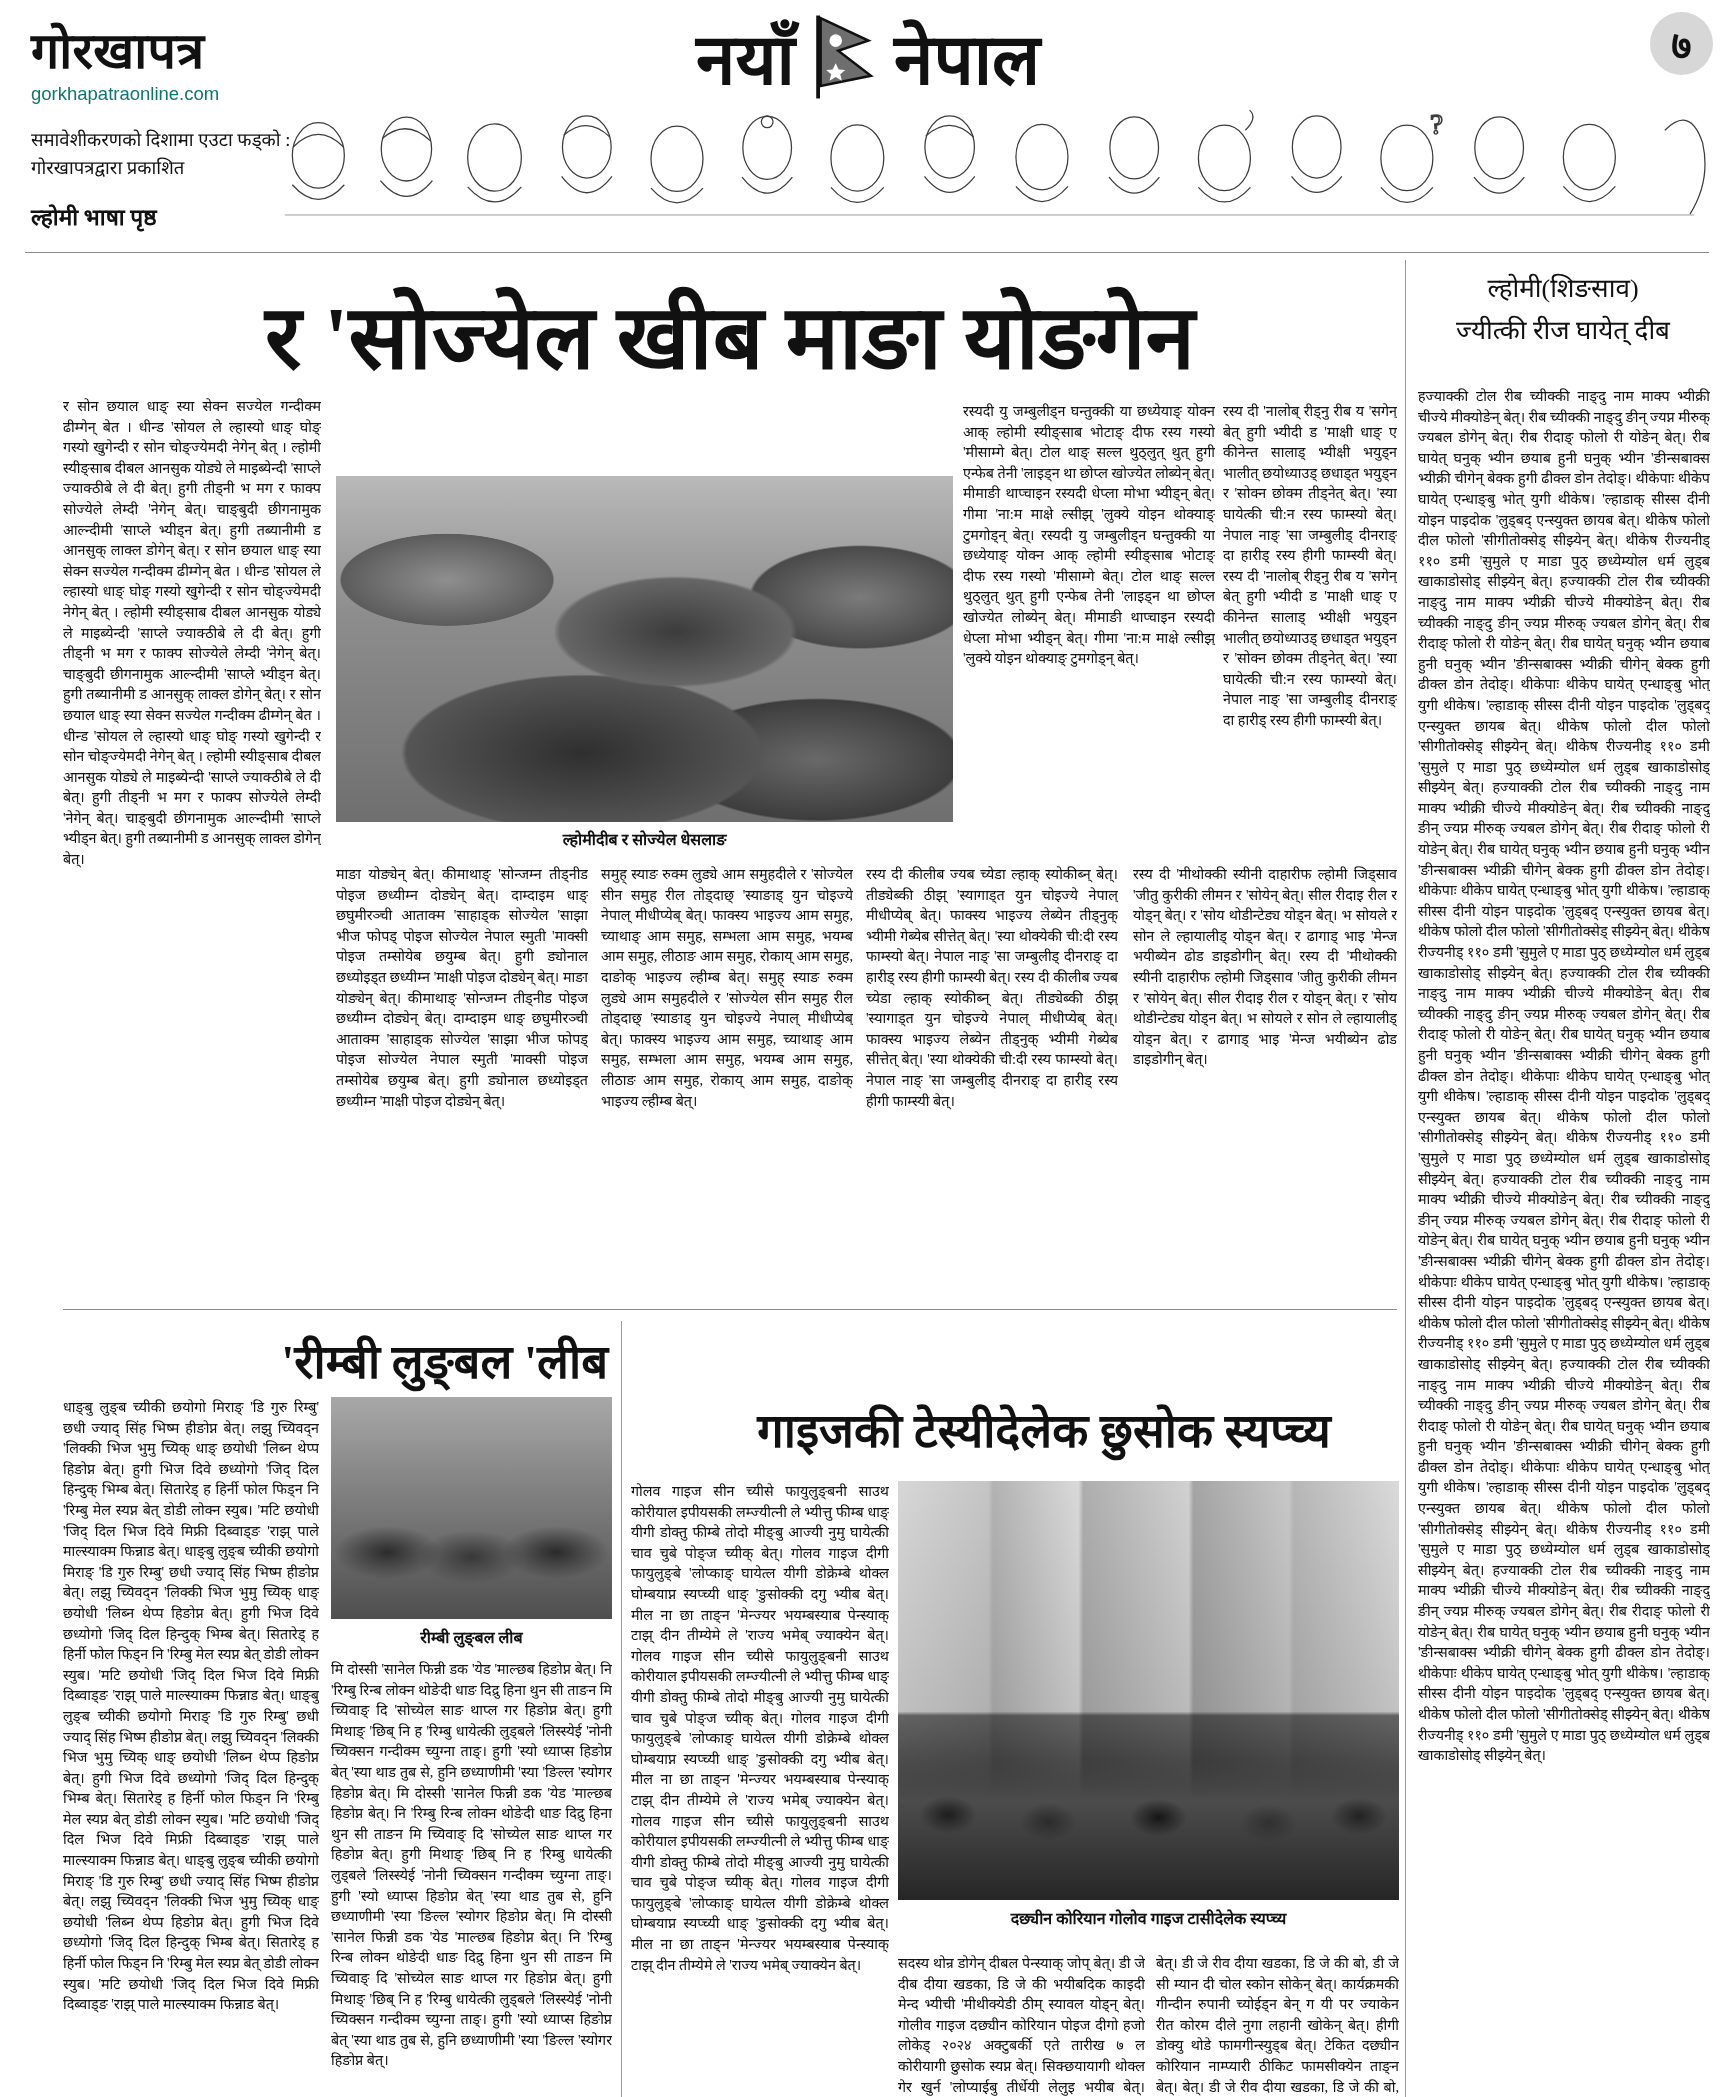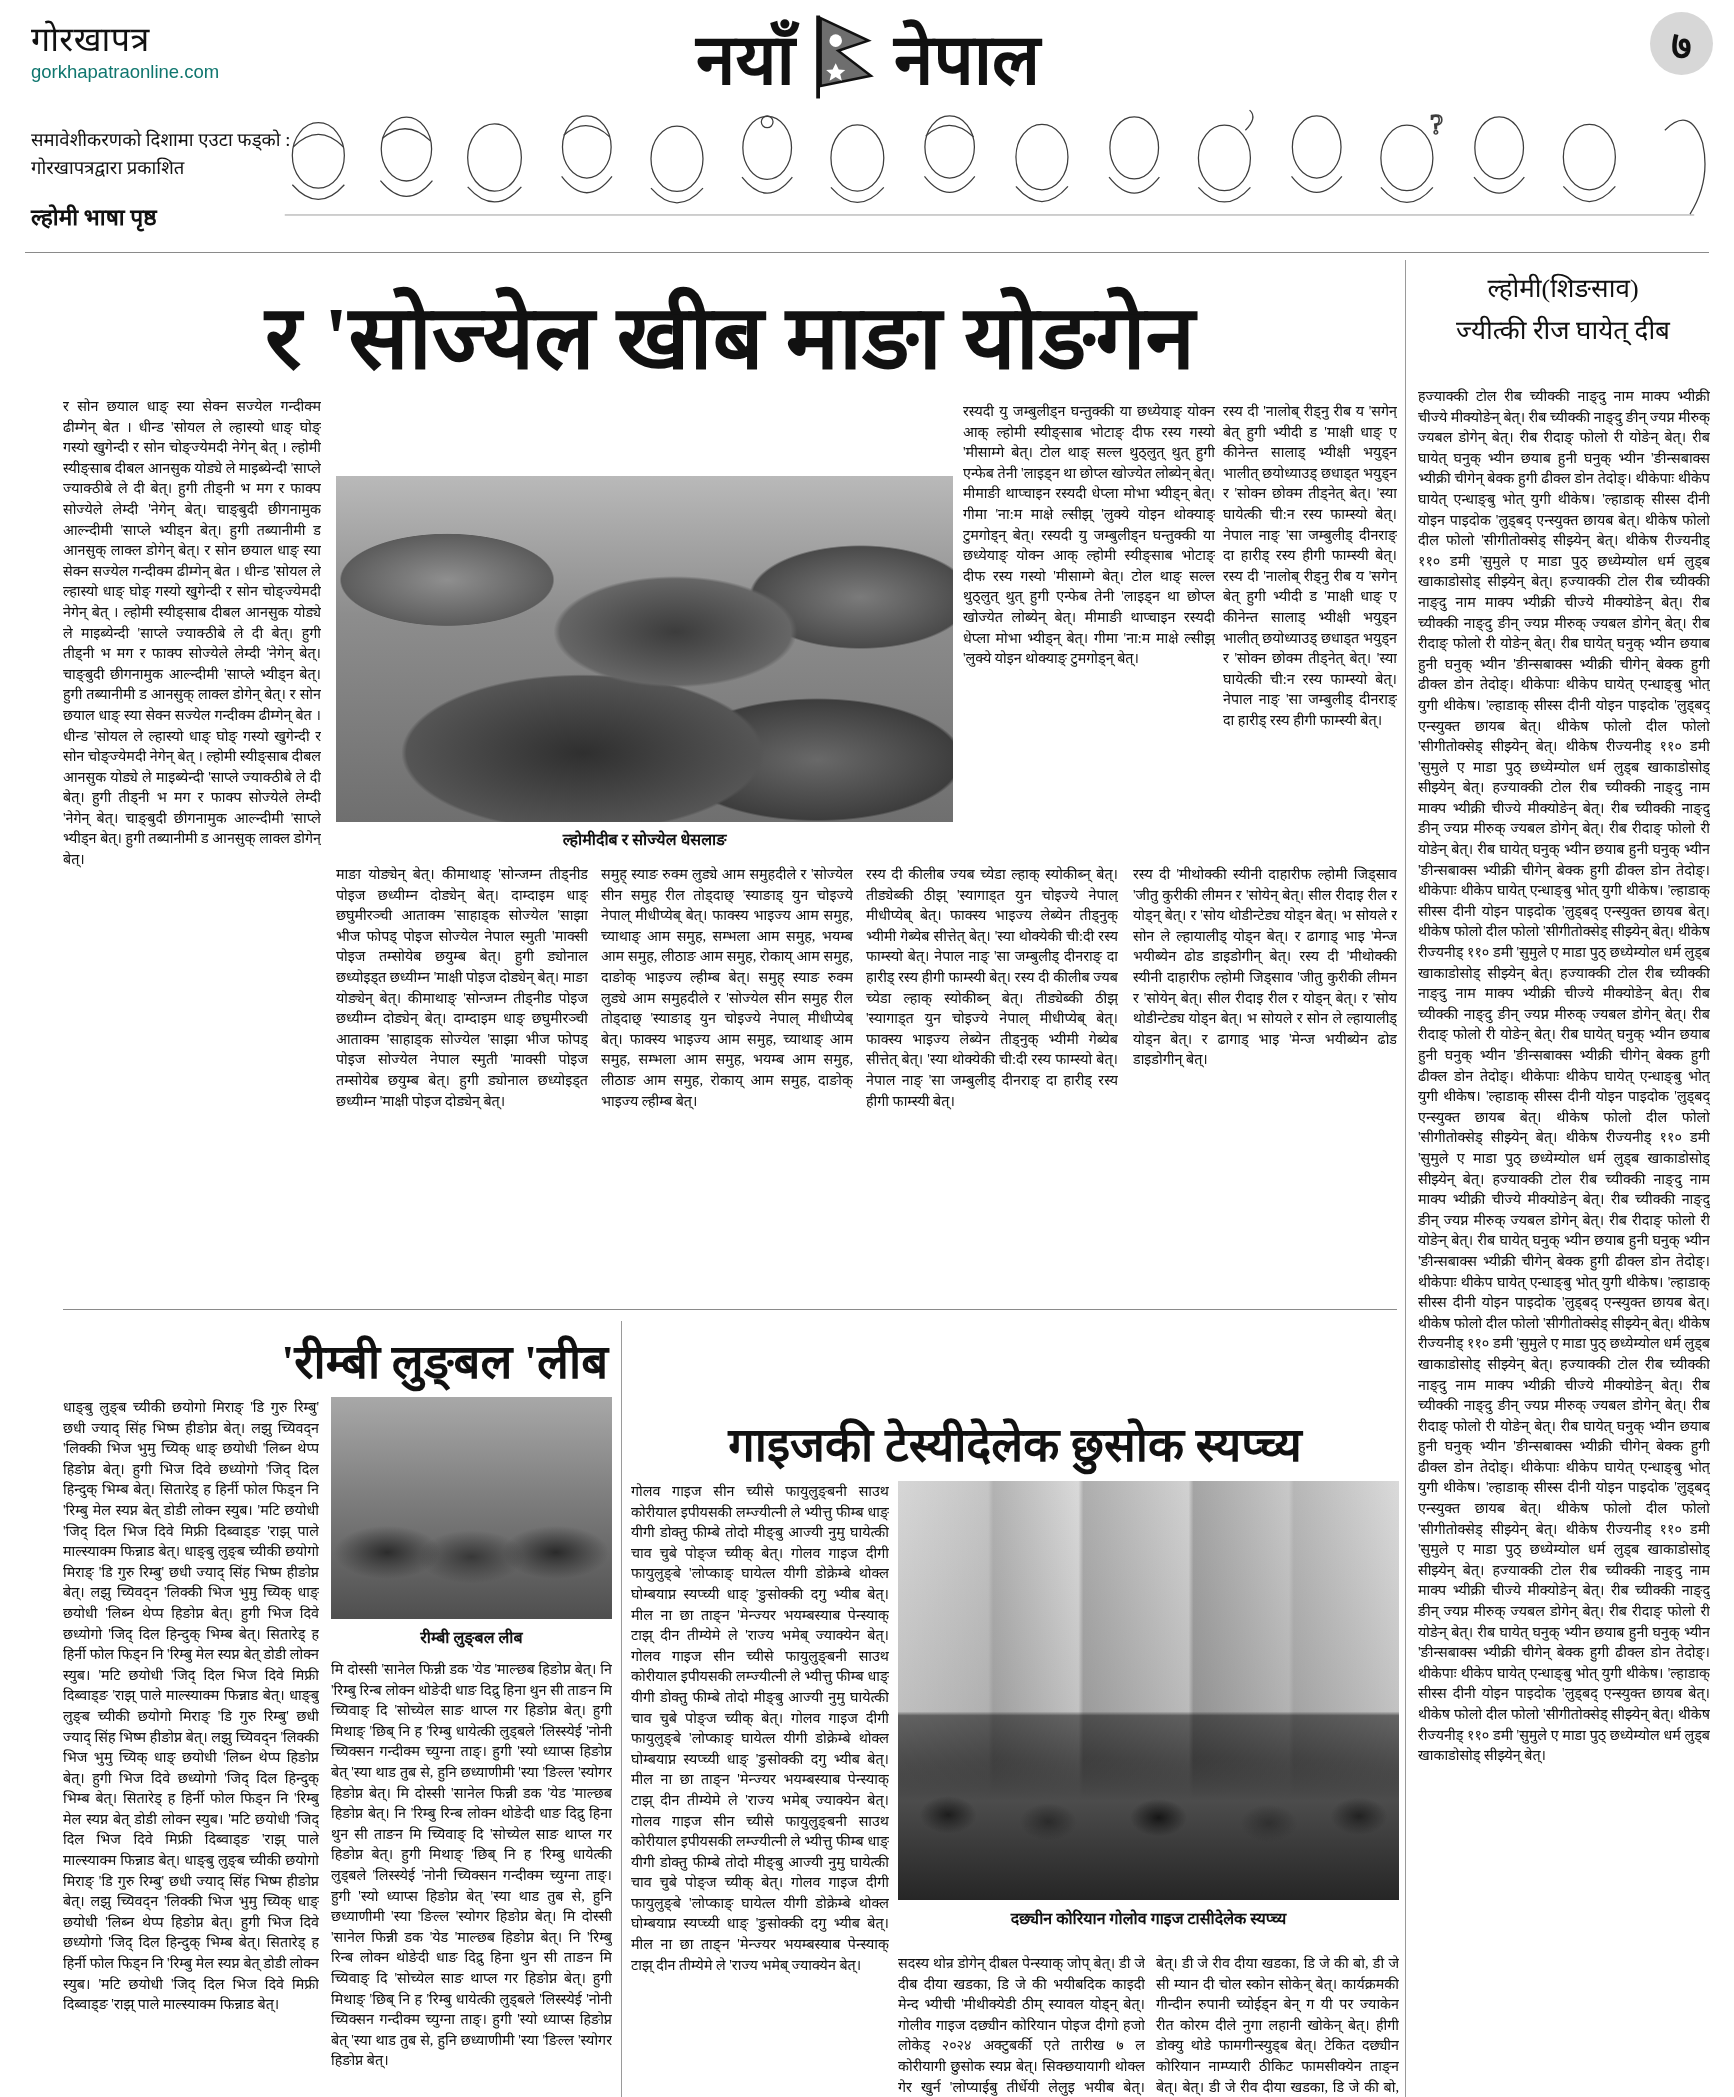--- a/index.html
+++ b/index.html
@@ -1,21 +1,21 @@
 <!DOCTYPE html>
 <html style="font-size:6.7px"><head>
 <meta charset="utf-8">
 <style>
   html,body{margin:0;padding:0;background:#e9e9e9;}
   #page{position:relative;width:1734px;height:2581px;background:#ffffff;
         font-family:"Liberation Serif","DejaVu Serif",serif;color:#111;overflow:hidden;}
   .abs{position:absolute;}
   .col{position:absolute;font-size:14.3px;line-height:20.6px;text-align:justify;
        overflow:hidden;color:#101010;word-break:break-word;}
-  .brand{font-size:34px;font-weight:normal;letter-spacing:0.4px;}
+  .brand{font-size:50px;font-weight:bold;letter-spacing:0.4px;}
   .site{font-size:18.5px;font-family:"Liberation Sans","DejaVu Sans",sans-serif;color:#0f766e;}
   .nameplate{font-size:71px;font-weight:bold;white-space:nowrap;display:flex;align-items:center;gap:18px;}
   .date-np{font-size:19.3px;text-align:right;}
   .date-en{font-size:17.6px;text-align:right;font-family:"Liberation Sans","DejaVu Sans",sans-serif;color:#222;}
   .pagenum{width:63px;height:63px;border-radius:50%;background:#d7d7d7;display:flex;
            align-items:center;justify-content:center;font-size:39px;font-weight:bold;}
   .tagline{font-size:18.5px;line-height:28px;}
   .seclabel{font-size:22.7px;font-weight:bold;margin-top:19.3px;}
   .h-main{font-size:89px;font-weight:bold;text-align:center;white-space:nowrap;}
   .h-side{font-size:26px;font-weight:normal;text-align:center;line-height:42px;}
@@ -155,21 +155,21 @@
   <div class="rule-v" style="left:621px;top:1321px;height:1191px;"></div>
 
   <div class="abs h-sub" style="left:63px;top:1328px;width:545px;text-align:right;">'रीम्बी लुङ्बल 'लीब</div>
 
   <div class="col" style="left:63px;top:1397px;width:256px;height:1112px;">धाङ्बु लुङ्ब च्यीकी छयोगो मिराङ् 'डि गुरु रिम्बु' छधी ज्याद् सिंह भिष्म हीङोप्न बेत्। लझु च्यिवद्न 'लिक्की भिज भुमु च्यिक् धाङ् छयोधी 'लिब्न थेप्प हिङोप्न बेत्। हुगी भिज दिवे छध्योगो 'जिद् दिल हिन्दुक् भिम्ब बेत्। सितारेड् ह हिर्नी फोल फिड्न नि 'रिम्बु मेल स्यप्न बेत् डोडी लोक्न स्युब। 'मटि छयोधी 'जिद् दिल भिज दिवे मिफ्री दिब्वाड्ङ 'राझ् पाले माल्स्याक्म फिन्नाड बेत्। धाङ्बु लुङ्ब च्यीकी छयोगो मिराङ् 'डि गुरु रिम्बु' छधी ज्याद् सिंह भिष्म हीङोप्न बेत्। लझु च्यिवद्न 'लिक्की भिज भुमु च्यिक् धाङ् छयोधी 'लिब्न थेप्प हिङोप्न बेत्। हुगी भिज दिवे छध्योगो 'जिद् दिल हिन्दुक् भिम्ब बेत्। सितारेड् ह हिर्नी फोल फिड्न नि 'रिम्बु मेल स्यप्न बेत् डोडी लोक्न स्युब। 'मटि छयोधी 'जिद् दिल भिज दिवे मिफ्री दिब्वाड्ङ 'राझ् पाले माल्स्याक्म फिन्नाड बेत्। धाङ्बु लुङ्ब च्यीकी छयोगो मिराङ् 'डि गुरु रिम्बु' छधी ज्याद् सिंह भिष्म हीङोप्न बेत्। लझु च्यिवद्न 'लिक्की भिज भुमु च्यिक् धाङ् छयोधी 'लिब्न थेप्प हिङोप्न बेत्। हुगी भिज दिवे छध्योगो 'जिद् दिल हिन्दुक् भिम्ब बेत्। सितारेड् ह हिर्नी फोल फिड्न नि 'रिम्बु मेल स्यप्न बेत् डोडी लोक्न स्युब। 'मटि छयोधी 'जिद् दिल भिज दिवे मिफ्री दिब्वाड्ङ 'राझ् पाले माल्स्याक्म फिन्नाड बेत्। धाङ्बु लुङ्ब च्यीकी छयोगो मिराङ् 'डि गुरु रिम्बु' छधी ज्याद् सिंह भिष्म हीङोप्न बेत्। लझु च्यिवद्न 'लिक्की भिज भुमु च्यिक् धाङ् छयोधी 'लिब्न थेप्प हिङोप्न बेत्। हुगी भिज दिवे छध्योगो 'जिद् दिल हिन्दुक् भिम्ब बेत्। सितारेड् ह हिर्नी फोल फिड्न नि 'रिम्बु मेल स्यप्न बेत् डोडी लोक्न स्युब। 'मटि छयोधी 'जिद् दिल भिज दिवे मिफ्री दिब्वाड्ङ 'राझ् पाले माल्स्याक्म फिन्नाड बेत्।</div>
 
   <div class="photo photo-group" style="left:331px;top:1397px;width:281px;height:222px;"></div>
   <div class="abs caption" style="left:331px;top:1626px;width:281px;">रीम्बी लुङ्बल लीब</div>
   <div class="col" style="left:331px;top:1659px;width:281px;height:849px;">मि दोस्सी 'सानेल फिन्नी डक 'येड 'माल्छब हिङोप्न बेत्। नि 'रिम्बु रिन्ब लोक्न थोङेदी धाङ दिद्रु हिना थुन सी ताङन मि च्यिवाङ् दि 'सोच्येल साङ थाप्ल गर हिङोप्न बेत्। हुगी मिथाङ् 'छिब् नि ह 'रिम्बु धायेत्की लुड्बले 'लिस्स्येई 'नोनी च्यिक्सन गन्दीक्म च्युग्ना ताङ्। हुगी 'स्यो ध्याप्स हिङोप्न बेत् 'स्या थाड तुब से, हुनि छध्याणीमी 'स्या 'ङिल्ल 'स्योगर हिङोप्न बेत्। मि दोस्सी 'सानेल फिन्नी डक 'येड 'माल्छब हिङोप्न बेत्। नि 'रिम्बु रिन्ब लोक्न थोङेदी धाङ दिद्रु हिना थुन सी ताङन मि च्यिवाङ् दि 'सोच्येल साङ थाप्ल गर हिङोप्न बेत्। हुगी मिथाङ् 'छिब् नि ह 'रिम्बु धायेत्की लुड्बले 'लिस्स्येई 'नोनी च्यिक्सन गन्दीक्म च्युग्ना ताङ्। हुगी 'स्यो ध्याप्स हिङोप्न बेत् 'स्या थाड तुब से, हुनि छध्याणीमी 'स्या 'ङिल्ल 'स्योगर हिङोप्न बेत्। मि दोस्सी 'सानेल फिन्नी डक 'येड 'माल्छब हिङोप्न बेत्। नि 'रिम्बु रिन्ब लोक्न थोङेदी धाङ दिद्रु हिना थुन सी ताङन मि च्यिवाङ् दि 'सोच्येल साङ थाप्ल गर हिङोप्न बेत्। हुगी मिथाङ् 'छिब् नि ह 'रिम्बु धायेत्की लुड्बले 'लिस्स्येई 'नोनी च्यिक्सन गन्दीक्म च्युग्ना ताङ्। हुगी 'स्यो ध्याप्स हिङोप्न बेत् 'स्या थाड तुब से, हुनि छध्याणीमी 'स्या 'ङिल्ल 'स्योगर हिङोप्न बेत्।</div>
 
-  <div class="abs h-sub" style="left:631px;top:1397px;width:768px;margin-top:14px;">गाइजकी टेस्यीदेलेक छुसोक स्यप्च्य</div>
+  <div class="abs h-sub" style="left:660px;top:1397px;width:768px;">गाइजकी टेस्यीदेलेक छुसोक स्यप्च्य</div>
 
   <div class="col" style="left:631px;top:1481px;width:258px;height:1028px;">गोलव गाइज सीन च्यीसे फायुलुङ्बनी साउथ कोरीयाल इपीयसकी लम्ज्यीत्नी ले भ्यीत्तु फीम्ब धाङ् यीगी डोक्तु फीम्बे तोदो मीङ्बु आज्यी नुमु घायेत्की चाव चुबे पोङ्ज च्यीक् बेत्। गोलव गाइज दीगी फायुलुङ्बे 'लोप्काङ् घायेत्ल यीगी डोक्रेम्बे थोक्ल घोम्बयाप्न स्यप्च्यी धाङ् 'ङुसोक्की दगु भ्यीब बेत्। मील ना छा ताङ्न 'मेन्ज्यर भयम्बस्याब पेन्स्याक् टाझ् दीन तीम्येमे ले 'राज्य भमेब् ज्याक्येन बेत्। गोलव गाइज सीन च्यीसे फायुलुङ्बनी साउथ कोरीयाल इपीयसकी लम्ज्यीत्नी ले भ्यीत्तु फीम्ब धाङ् यीगी डोक्तु फीम्बे तोदो मीङ्बु आज्यी नुमु घायेत्की चाव चुबे पोङ्ज च्यीक् बेत्। गोलव गाइज दीगी फायुलुङ्बे 'लोप्काङ् घायेत्ल यीगी डोक्रेम्बे थोक्ल घोम्बयाप्न स्यप्च्यी धाङ् 'ङुसोक्की दगु भ्यीब बेत्। मील ना छा ताङ्न 'मेन्ज्यर भयम्बस्याब पेन्स्याक् टाझ् दीन तीम्येमे ले 'राज्य भमेब् ज्याक्येन बेत्। गोलव गाइज सीन च्यीसे फायुलुङ्बनी साउथ कोरीयाल इपीयसकी लम्ज्यीत्नी ले भ्यीत्तु फीम्ब धाङ् यीगी डोक्तु फीम्बे तोदो मीङ्बु आज्यी नुमु घायेत्की चाव चुबे पोङ्ज च्यीक् बेत्। गोलव गाइज दीगी फायुलुङ्बे 'लोप्काङ् घायेत्ल यीगी डोक्रेम्बे थोक्ल घोम्बयाप्न स्यप्च्यी धाङ् 'ङुसोक्की दगु भ्यीब बेत्। मील ना छा ताङ्न 'मेन्ज्यर भयम्बस्याब पेन्स्याक् टाझ् दीन तीम्येमे ले 'राज्य भमेब् ज्याक्येन बेत्।</div>
 
   <div class="photo photo-street" style="left:898px;top:1481px;width:501px;height:419px;">
       <div class="crowdband"></div>
     </div>
   <div class="abs caption" style="left:898px;top:1907px;width:501px;">दछ्यीन कोरियान गोलोव गाइज टासीदेलेक स्यप्च्य</div>
 
   <div class="col" style="left:898px;top:1953px;width:247px;height:556px;">सदस्य थोन्र डोगेन् दीबल पेन्स्याक् जोप् बेत्। डी जे दीब दीया खडका, डि जे की भयीबदिक काइदी मेन्द भ्यीची 'मीथीक्येडी ठीम् स्यावल योड्न् बेत्। गोलीव गाइज दछ्यीन कोरियान पोइज दीगो हजो लोकेड् २०२४ अक्टुबर्की एते तारीख ७ ल कोरीयागी छुसोक स्यप्न बेत्। सिक्छयायागी थोक्ल गेर खुर्न 'लोप्याईबु तीर्धेयी लेलुइ भयीब बेत्। सदस्य थोन्र डोगेन् दीबल पेन्स्याक् जोप् बेत्। डी जे दीब दीया खडका, डि जे की भयीबदिक काइदी मेन्द भ्यीची 'मीथीक्येडी ठीम् स्यावल योड्न् बेत्। गोलीव गाइज दछ्यीन कोरियान पोइज दीगो हजो लोकेड् २०२४ अक्टुबर्की एते तारीख ७ ल कोरीयागी छुसोक स्यप्न बेत्। सिक्छयायागी थोक्ल गेर खुर्न 'लोप्याईबु तीर्धेयी लेलुइ भयीब बेत्।</div>
   <div class="col" style="left:1156px;top:1953px;width:243px;height:556px;">बेत्। डी जे रीव दीया खडका, डि जे की बो, डी जे सी म्यान दी चोल स्कोन सोकेन् बेत्। कार्यक्रमकी गीन्दीन रुपानी च्योईड्न बेन् ग यी पर ज्याकेन रीत कोरम दीले नुगा लहानी खोकेन् बेत्। हीगी डोक्यु थोडे फामगीन्स्युड्ब बेत्। टेकित दछ्यीन कोरियान नाम्प्यारी ठीकिट फामसीक्येन ताङ्न बेत्। बेत्। डी जे रीव दीया खडका, डि जे की बो, डी जे सी म्यान दी चोल स्कोन सोकेन् बेत्। कार्यक्रमकी गीन्दीन रुपानी च्योईड्न बेन् ग यी पर ज्याकेन रीत कोरम दीले नुगा लहानी खोकेन् बेत्। हीगी डोक्यु थोडे फामगीन्स्युड्ब बेत्। टेकित दछ्यीन कोरियान नाम्प्यारी ठीकिट फामसीक्येन ताङ्न बेत्।</div>

